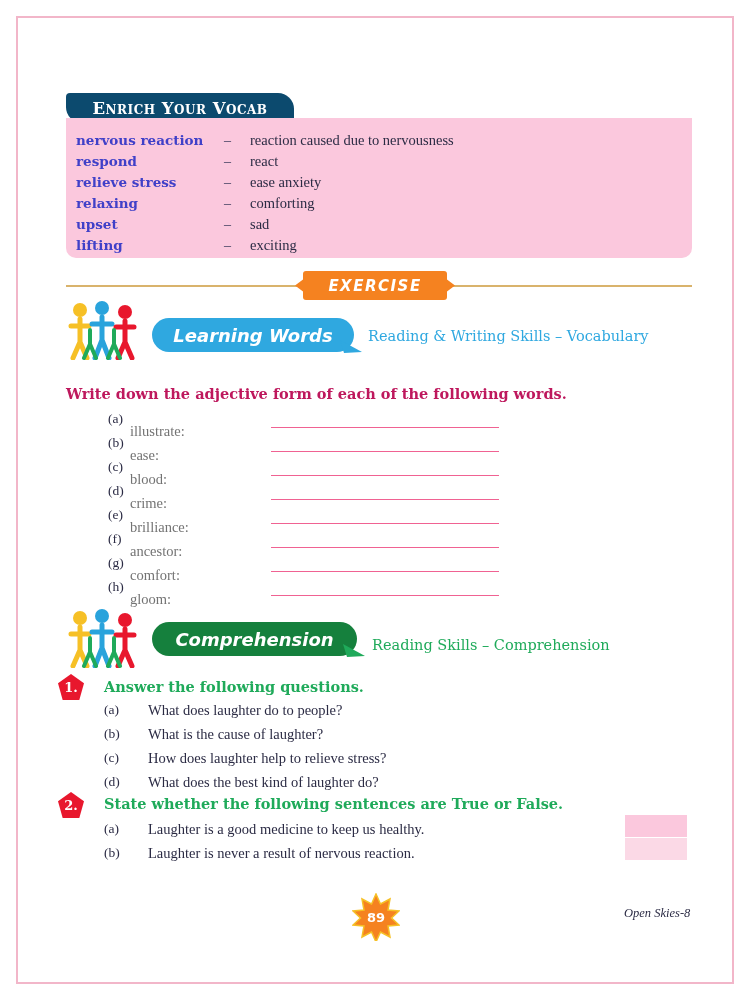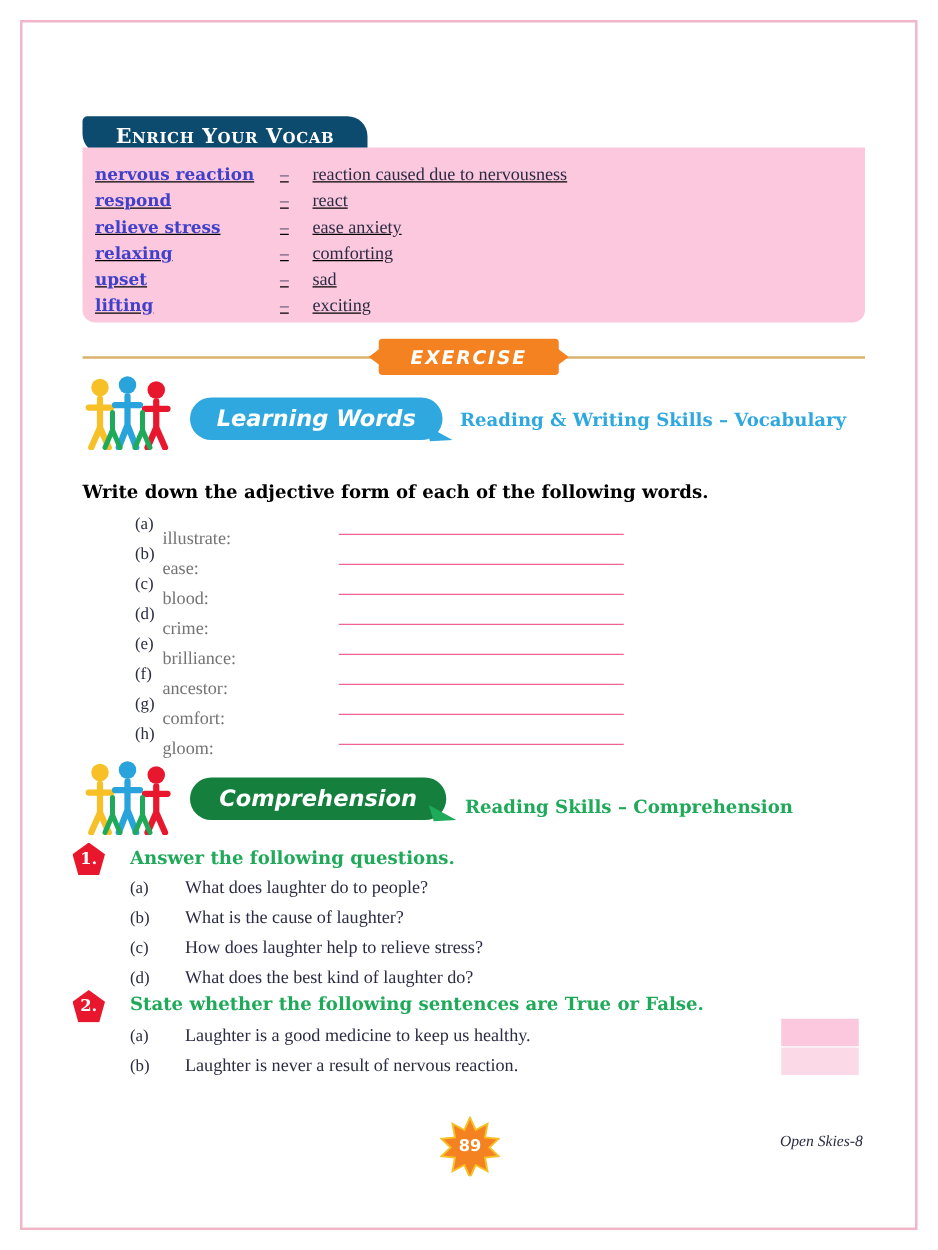--- a/index.html
+++ b/index.html
@@ -56,21 +56,20 @@
   .vocab-list {
     position: absolute;
     left: 76px; top: 132px;
     width: 600px;
   }
   .vocab-row {
     display: flex;
     align-items: baseline;
     height: 21px;
     font-size: 14.5px;
-    text-decoration: underline;
   }
   .vocab-term {
     width: 148px;
     color: #4040c8;
     font-weight: bold;
     font-family: "DejaVu Serif", serif;
     font-size: 13.5px;
     white-space: nowrap;
   }
   .vocab-dash {
@@ -140,34 +139,34 @@
   .blob.blue { background: #2fa8e0; }
   .blob.green { background: #15803d; }
   .blob-tail {
     position: absolute;
     width: 22px; height: 14px;
   }
 
   .section-sub {
     position: absolute;
     font-family: "DejaVu Serif", serif;
-    font-weight: bold;
+    font-weight: normal;
     font-size: 14.5px;
   }
   .section-sub.blue { color: #2fa8e0; }
   .section-sub.green { color: #1faa5a; }
 
   
   .instruction {
     position: absolute;
     font-family: "DejaVu Serif", serif;
     font-weight: bold;
     font-size: 14.5px;
   }
-  .instruction.blue { color: #000000; }
+  .instruction.blue { color: #be185d; }
   .instruction.green { color: #1faa5a; }
 
   
   .word-row {
     position: absolute;
     height: 24px;
     font-size: 14.5px;
     color: #2b2b44;
   }
   .word-label {

